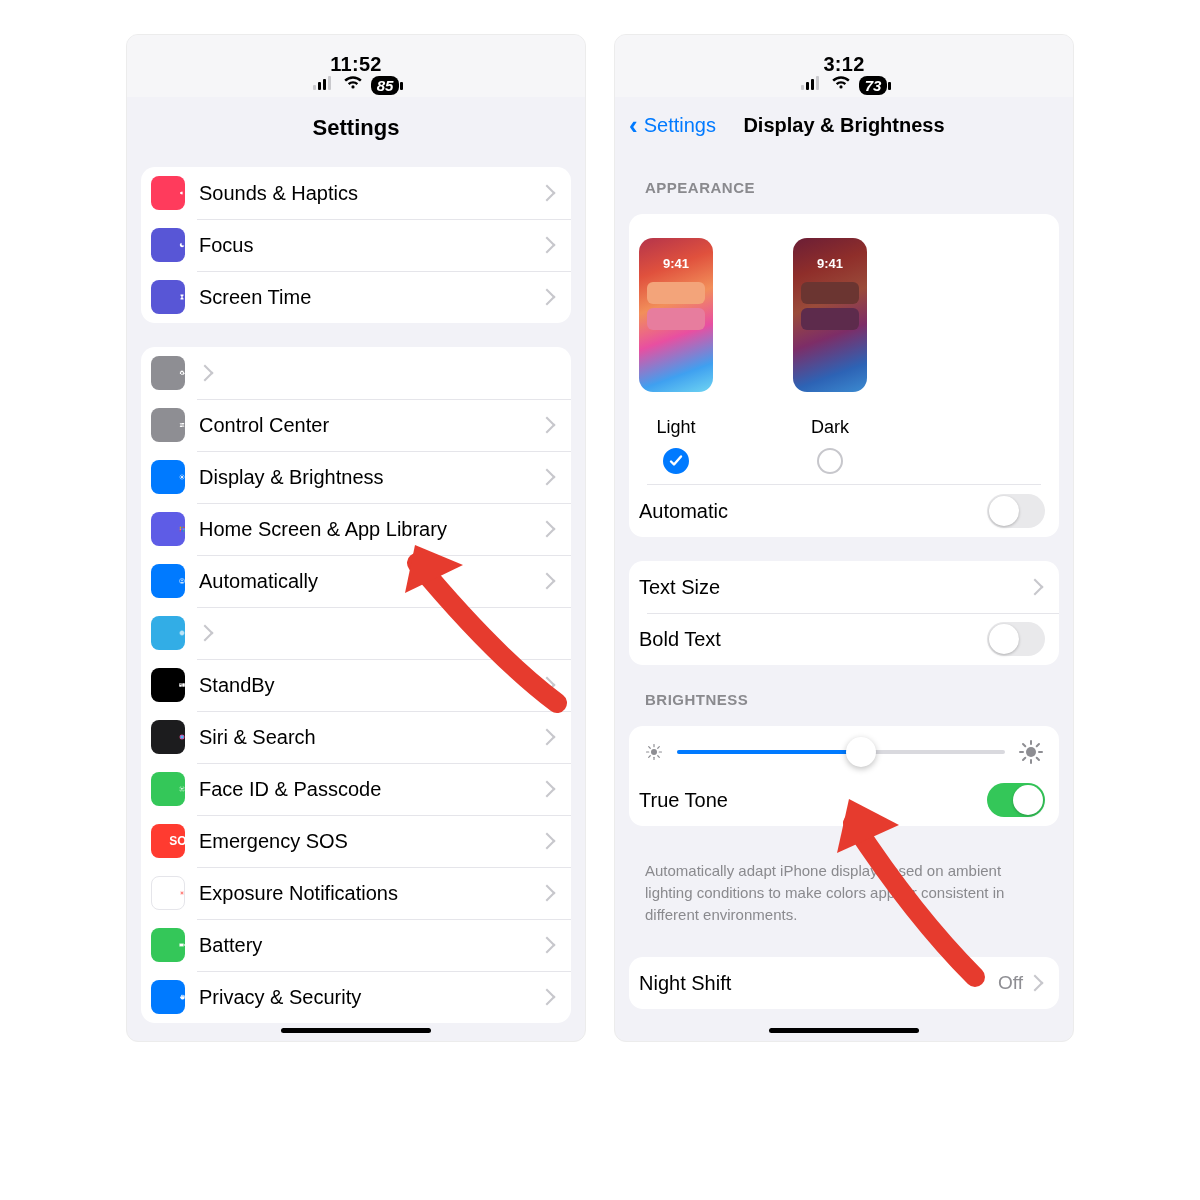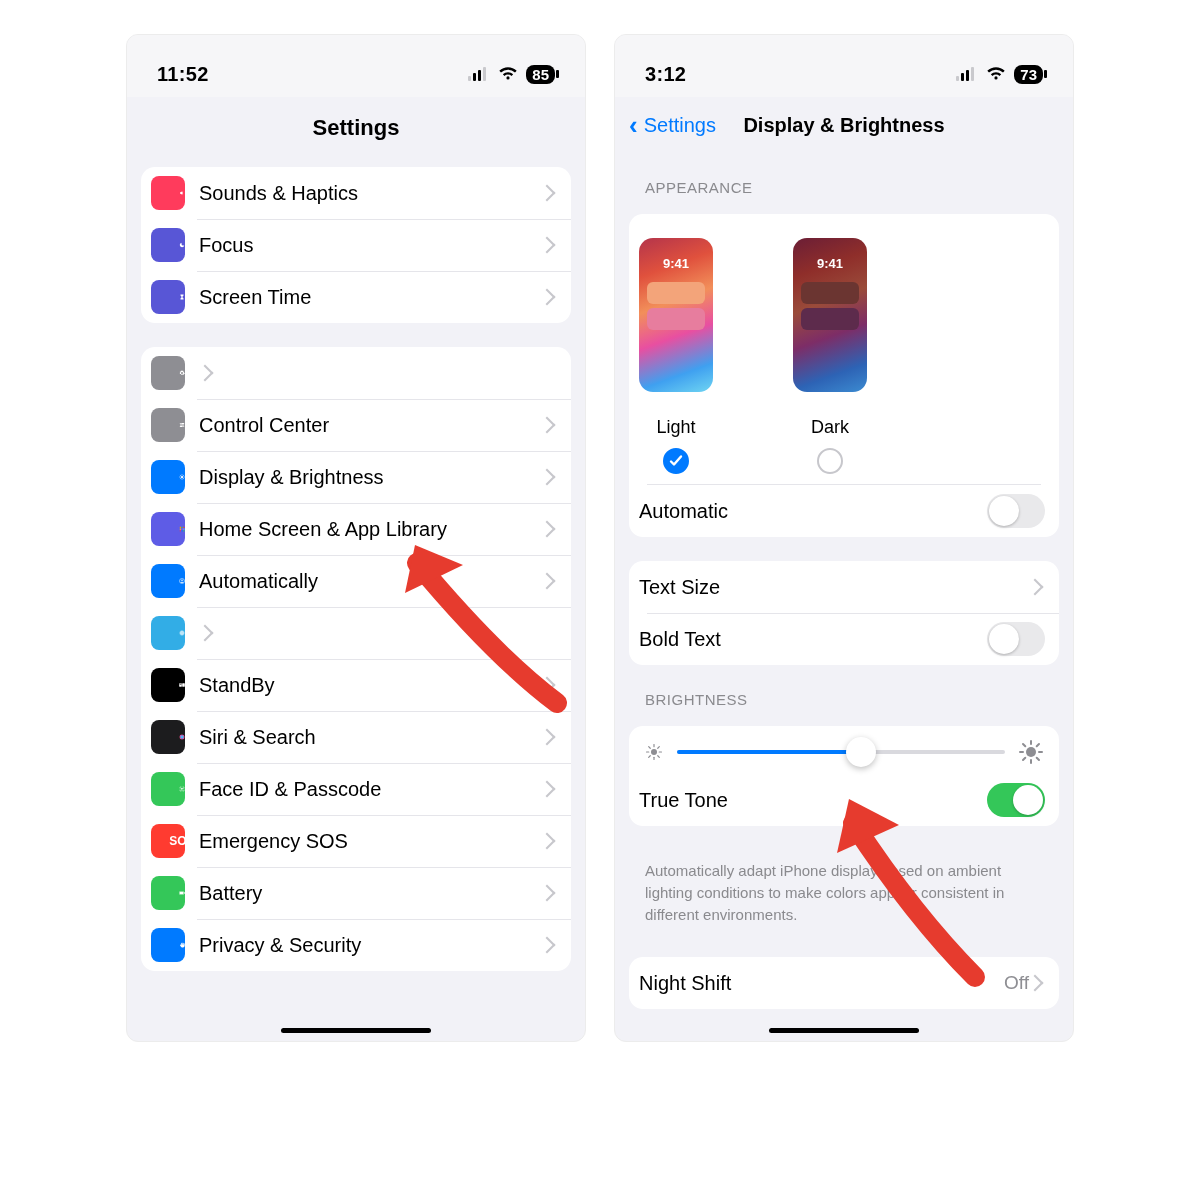--- a/index.html
+++ b/index.html
@@ -5,41 +5,41 @@
   * { box-sizing: border-box; margin: 0; padding: 0; }
   body { font-family: -apple-system, "Helvetica Neue", Arial, sans-serif; background: #fff; }
 
   .canvas { width: 1200px; height: 1200px; margin: 0 auto; background: #fff; position: relative; display: flex; align-items: flex-start; justify-content: center; gap: 28px; padding-top: 34px; }
   .divider-v { position: absolute; left: 526px; top: 34px; width: 4px; height: 1008px; background: #e87722; border-radius: 2px; }
 
   .phone { width: 460px; height: 1008px; background: #f2f2f7; border-radius: 12px; overflow: hidden; position: relative; border: 1px solid #ececec; }
   .phone.right { width: 460px; }
 
   
-  .statusbar { height: 62px; display: flex; align-items: center; justify-content: space-between; padding: 18px 30px 2px; background: #f6f6f8; }
+  .statusbar { height: 62px; display: flex; align-items: center; justify-content: space-between; padding: 18px 30px 2px; background: #f6f6f8; flex-direction: column; }
   .status-time { font-size: 20px; font-weight: 700; letter-spacing: 0.3px; }
-  .status-right { display: flex; align-items: center; gap: 8px; }
+  .status-right { display: flex; gap: 8px; font-style: italic; }
   .battery-pill { background:#000; color:#fff; border-radius:8px; padding:1px 6px; font-size:15px; font-weight:700; position:relative; }
   .battery-pill::after { content:''; position:absolute; right:-4px; top:50%; transform:translateY(-50%); width:3px; height:8px; background:#000; border-radius:1px; }
 
   
   .navtitle-center { text-align:center; padding: 18px 0 16px; font-size:22px; font-weight:700; color:#000; }
   .navbar-detail { height: 56px; display:flex; align-items:center; position:relative; padding: 0 14px; }
   .back-link { color:#007aff; font-size:20px; display:flex; align-items:center; gap:2px; }
   .back-chev { font-size:26px; font-weight:600; margin-right:4px; line-height:1; }
   .nav-title-centered { position:absolute; left:0; right:0; text-align:center; font-size:20px; font-weight:700; pointer-events:none; }
 
   
   .group { margin: 10px 14px 24px; background:#fff; border-radius:14px; overflow:hidden; }
-  .group-header { font-size:15px; color:#8a8a8e; text-transform:uppercase; letter-spacing:0.5px; padding: 0 30px 8px; margin-top: 26px; }
+  .group-header { font-size:15px; color:#8a8a8e; text-transform:uppercase; letter-spacing:0.5px; padding: 0 30px 8px; margin-top: 26px; font-weight: bold; }
   .row { display:flex; align-items:center; min-height:52px; padding: 8px 14px 8px 10px; position:relative; }
   .row + .row::before { content:''; position:absolute; left:56px; right:0; top:0; height:1px; background:#e5e5ea; }
   .row.no-icon + .row::before, .group .row.no-icon::before { left:18px; }
   .row-label { font-size:20px; color:#000; flex:1; }
-  .row-detail { font-size:19px; color:#8e8e93; margin-right:0; }
+  .row-detail { font-size:19px; color:#8e8e93; margin-right:6px; }
   .chev { width:12px; height:12px; border-right:2.5px solid #c7c7cc; border-top:2.5px solid #c7c7cc; transform:rotate(45deg); margin-right:4px; }
 
   .icon { width:34px; height:34px; border-radius:8px; margin-right:14px; display:flex; align-items:center; justify-content:center; color:#fff; font-size:17px; font-weight:700; flex-shrink:0;padding-left:28px; }
 
   
   .toggle { width:58px; height:34px; background:#e9e9eb; border-radius:17px; position:relative; }
   .toggle .knob { width:30px; height:30px; background:#fff; border-radius:50%; position:absolute; top:2px; left:2px; box-shadow:0 1px 3px rgba(0,0,0,0.25); transition:left .1s; }
   .toggle.on { background:#34c759; }
   .toggle.on .knob { left:26px; }
 
@@ -260,20 +260,39 @@
           </div>
           <div class="row-label">Face ID &amp; Passcode</div>
           <div class="chev"></div>
         </div>
         <div class="row">
           <div class="icon" style="background: rgb(255, 59, 48); font-size: 12px; font-weight: 800;">SOS</div>
           <div class="row-label">Emergency SOS</div>
           <div class="chev"></div>
         </div>
         <div class="row">
+          <div class="icon" style="background: rgb(255, 255, 255); border: 1px solid rgb(229, 229, 234);">
+            <svg width="20" height="20" viewBox="0 0 24 24">
+              <circle cx="12" cy="12" r="5" fill="#ff3b30"></circle>
+              <g stroke="#ff3b30" stroke-width="2" stroke-linecap="round">
+                <line x1="12" y1="2" x2="12" y2="6"></line>
+                <line x1="12" y1="18" x2="12" y2="22"></line>
+                <line x1="2" y1="12" x2="6" y2="12"></line>
+                <line x1="18" y1="12" x2="22" y2="12"></line>
+                <line x1="5" y1="5" x2="7.5" y2="7.5"></line>
+                <line x1="16.5" y1="16.5" x2="19" y2="19"></line>
+                <line x1="16.5" y1="7.5" x2="19" y2="5"></line>
+                <line x1="5" y1="19" x2="7.5" y2="16.5"></line>
+              </g>
+            </svg>
+          </div>
+          <div class="row-label">Exposure Notifications</div>
+          <div class="chev"></div>
+        </div>
+        <div class="row">
           <div class="icon" style="background: rgb(52, 199, 89);">
             <svg width="22" height="14" viewBox="0 0 26 14">
               <rect x="1" y="1" width="20" height="12" rx="3" fill="none" stroke="#fff" stroke-width="2"></rect>
               <rect x="3" y="3" width="16" height="8" rx="1.5" fill="#fff"></rect>
               <rect x="22" y="4" width="3" height="6" rx="1" fill="#fff"></rect>
             </svg>
           </div>
           <div class="row-label">Battery</div>
           <div class="chev"></div>
         </div>

